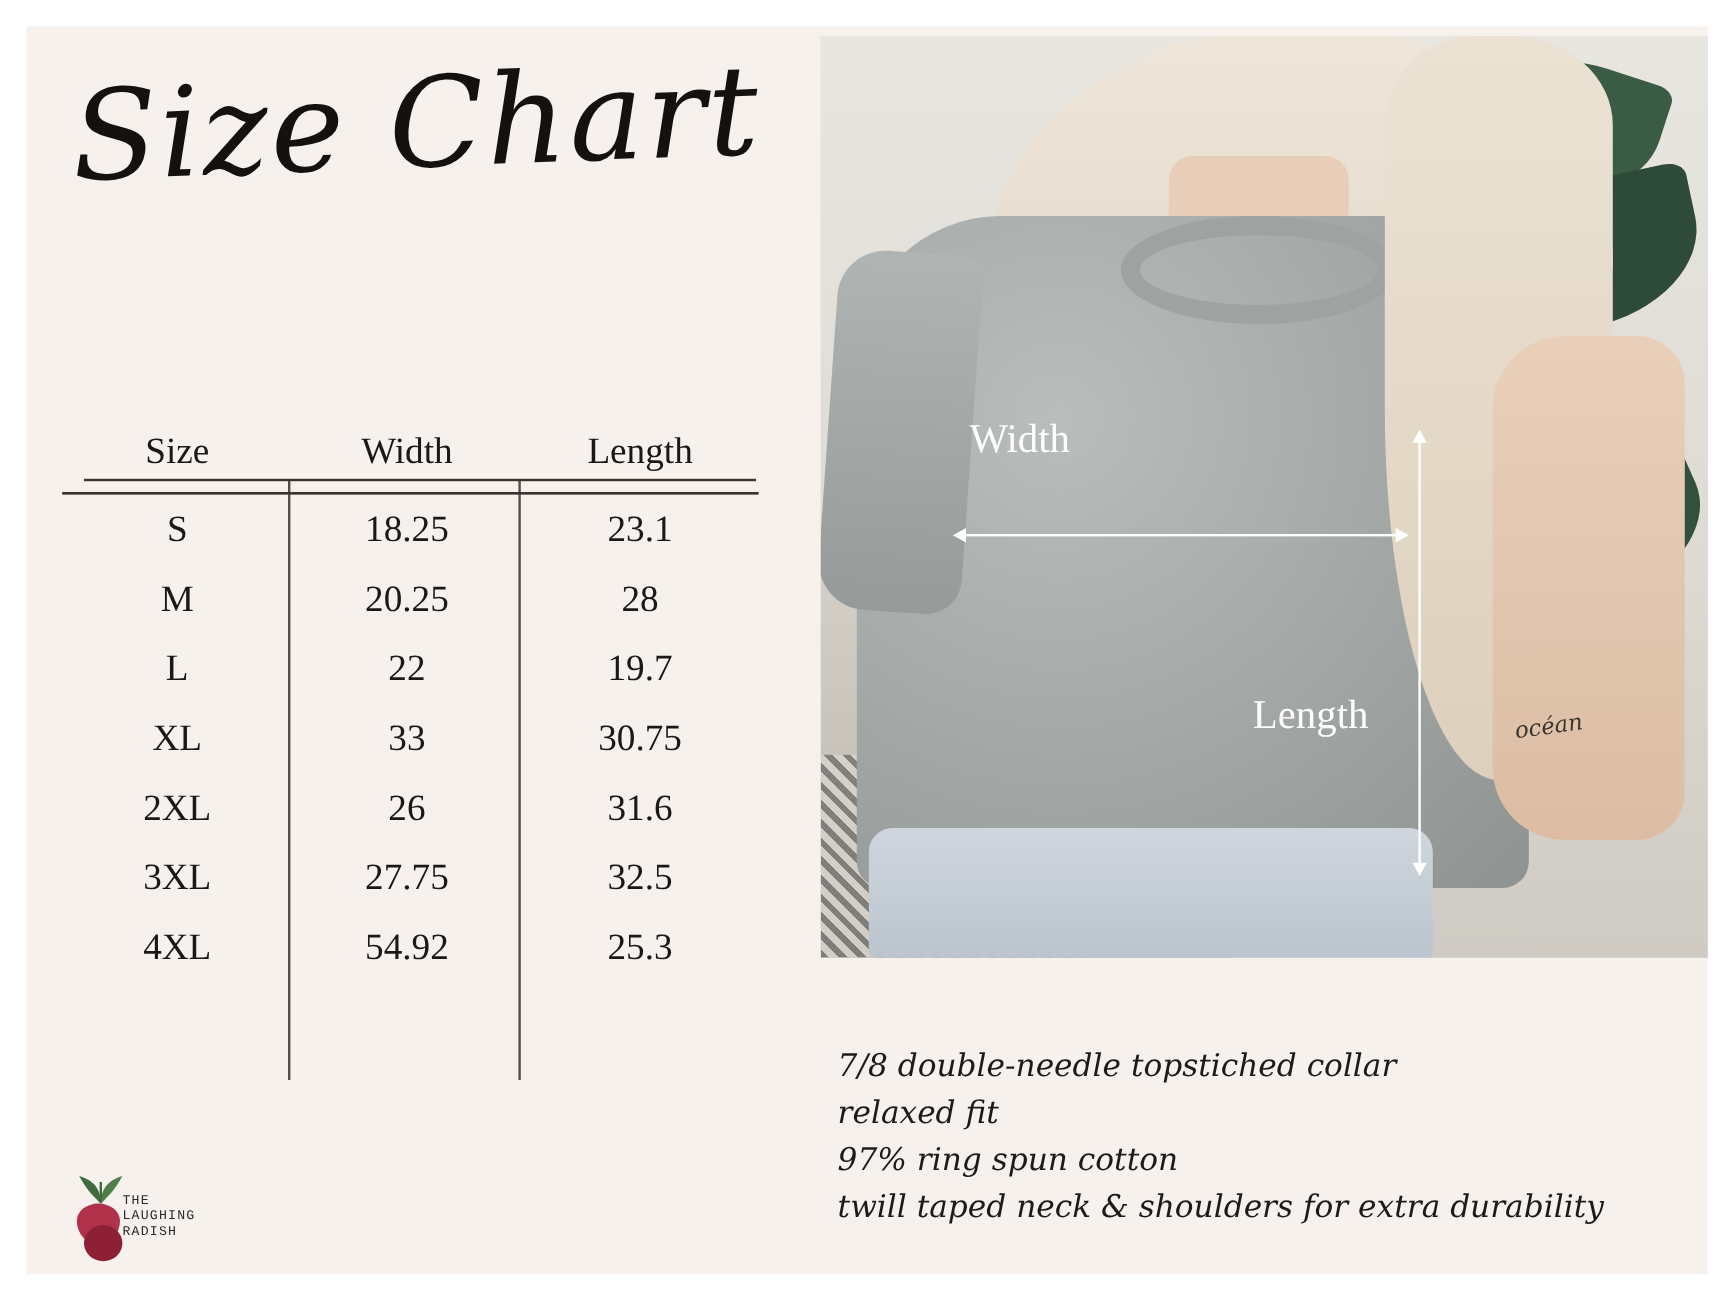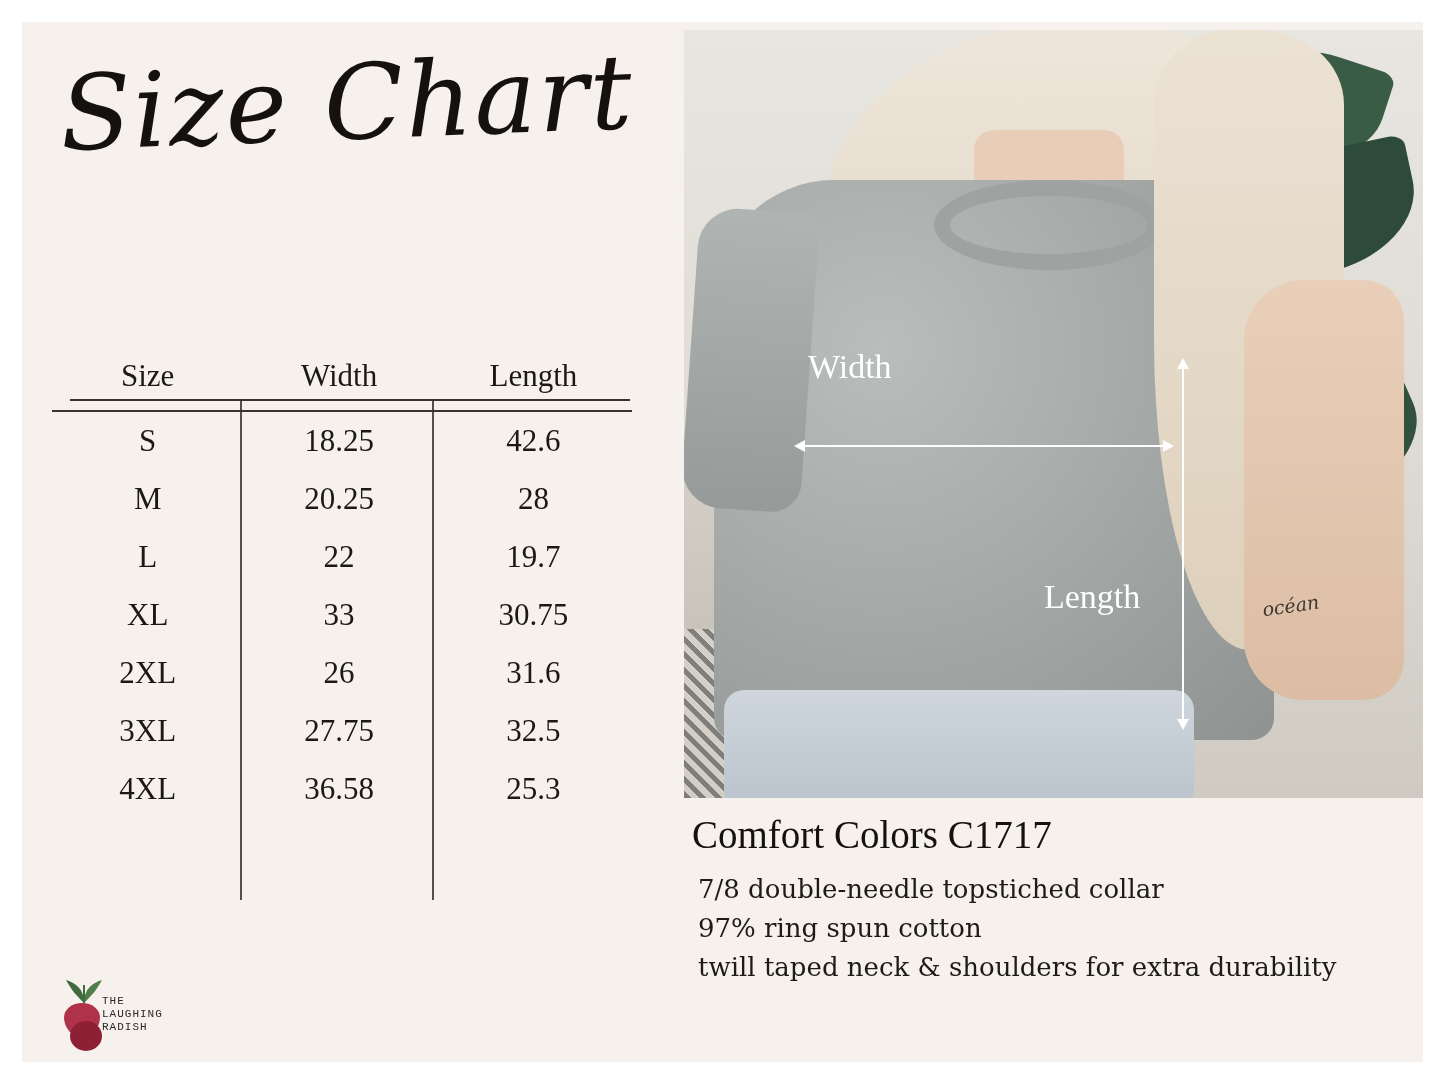--- a/index.html
+++ b/index.html
@@ -338,20 +338,21 @@
     font-size: 39px;
     color:#14110f;
   }
 
   .bullets {
     position:absolute;
     left: 36px;
     top: 848px;
     width: 720px;
     font-family:"DejaVu Serif", serif;
+    font-style: italic;
     font-size: 26px;
     line-height: 39px;
     color:#1d1a17;
   }
   .bullets div { white-space: nowrap; }
 </style>
 </head>
 <body>
 
 <div class="page">
@@ -371,21 +372,21 @@
             <tr class="head-row">
               <th style="width:33%">Size</th>
               <th style="width:33%">Width</th>
               <th style="width:34%">Length</th>
             </tr>
           </thead>
           <tbody>
             <tr>
               <td>S</td>
               <td>18.25</td>
-              <td>42.6</td>
+              <td>23.1</td>
             </tr>
             <tr>
               <td>M</td>
               <td>20.25</td>
               <td>28</td>
             </tr>
             <tr>
               <td>L</td>
               <td>22</td>
               <td>19.7</td>
@@ -400,21 +401,21 @@
               <td>26</td>
               <td>31.6</td>
             </tr>
             <tr>
               <td>3XL</td>
               <td>27.75</td>
               <td>32.5</td>
             </tr>
             <tr>
               <td>4XL</td>
-              <td>36.58</td>
+              <td>54.92</td>
               <td>25.3</td>
             </tr>
           </tbody>
         </table>
       </div>
 
 
       <div class="logo">
         <svg class="radish-leaf" viewBox="0 0 44 26">
           <path d="M22 26 C22 12, 14 6, 4 3 C10 14, 14 18, 22 26 Z" fill="#3f6b3f"></path>
@@ -456,23 +457,23 @@
         <div class="ph-arm"></div>
         <div class="ph-tattoo">océan</div>
         <div class="ph-jeans"></div>
 
         <div class="arrow-width"></div>
         <div class="arrow-length"></div>
         <div class="label-width">Width</div>
         <div class="label-length">Length</div>
       </div>
 
-      <div class="product-title">Comfort Colors C1717</div>
 
       <div class="bullets">
         <div>7/8 double-needle topstiched collar</div>
+        <div>relaxed fit</div>
         <div>97% ring spun cotton</div>
         <div>twill taped neck &amp; shoulders for extra durability</div>
       </div>
     </div>
 
   </div>
 </div>
 
 </body></html>

